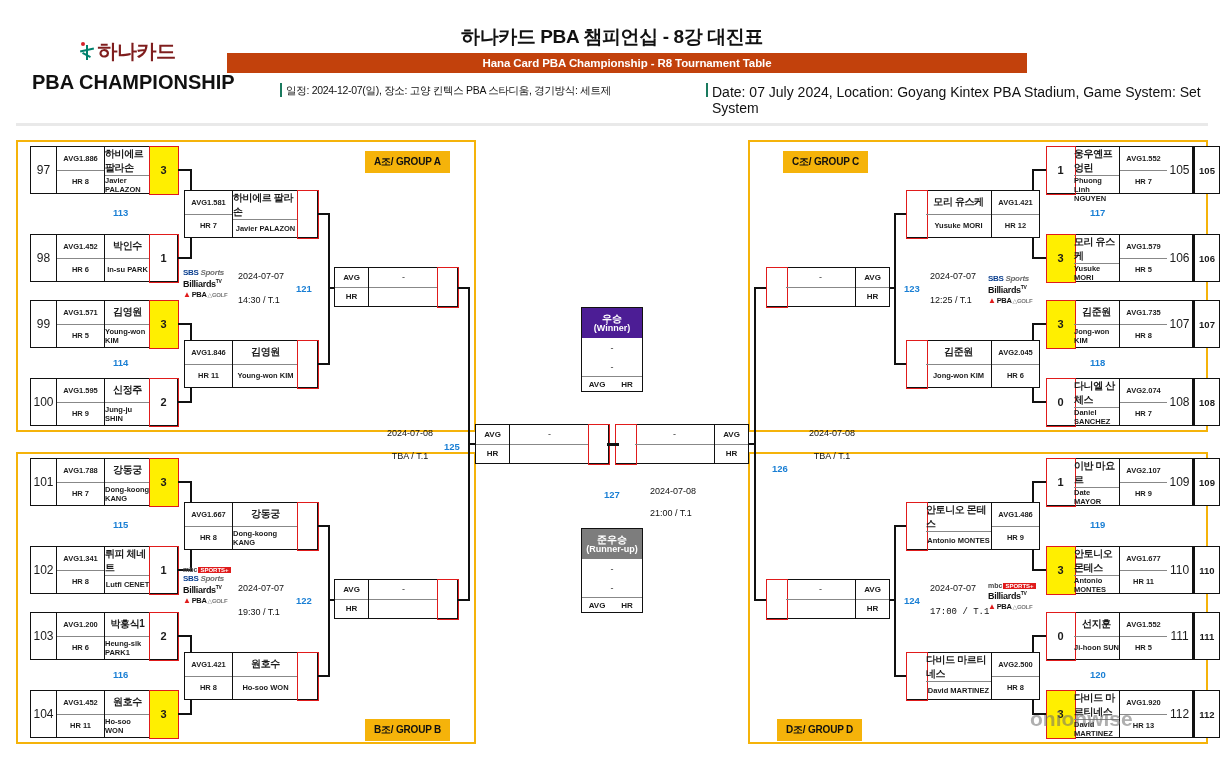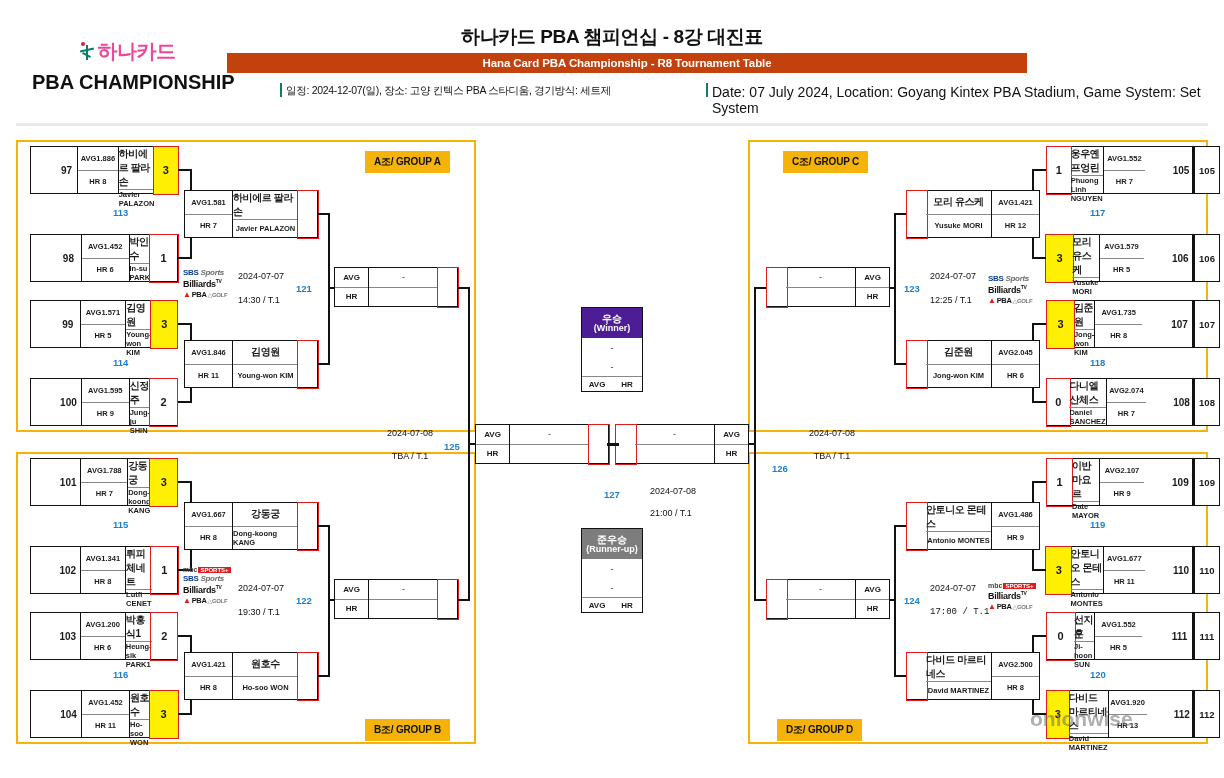--- a/index.html
+++ b/index.html
@@ -8,21 +8,21 @@
     width:1224px; height:778px;
     background:#ffffff;
     font-family:"Liberation Sans","DejaVu Sans",sans-serif;
     color:#1a1a1a;
     position:relative;
     overflow:hidden;
   }
   
   .header { position:absolute; left:0; top:0; width:1224px; height:128px; }
   .logo-wrap { position:absolute; left:32px; top:38px; width:190px; text-align:center; }
-  .logo-hana { font-size:20px; font-weight:bold; color:#ec4899; letter-spacing:-0.5px;
+  .logo-hana { font-size:20px; font-weight:bold; color:#7f1d1d; letter-spacing:-0.5px;
                display:flex; align-items:center; justify-content:center; gap:3px; }
   .hana-mark { display:inline-block; width:16px; height:20px; position:relative; }
   .hana-mark .dot { position:absolute; left:2px; top:0px; width:4px; height:4px;
                     border-radius:50%; background:#d6202a; }
   .hana-mark .stem { position:absolute; left:7px; top:3px; width:2px; height:15px;
                      background:#00816d; }
   .hana-mark .arm  { position:absolute; left:1px; top:7px; width:14px; height:2px;
                      background:#00816d; transform:rotate(-12deg); }
   .hana-mark .leg  { position:absolute; left:3px; top:12px; width:9px; height:2px;
                      background:#00816d; transform:rotate(28deg); }
@@ -63,21 +63,21 @@
   
   .card {
     position:absolute;
     border:1.5px solid #111;
     background:#fff;
     display:flex;
     height:48px;
     font-size:8.5px;
   }
   .c-seed { width:26px; display:flex; align-items:center; justify-content:center;
-            font-size:10px; font-weight:bold; border-right:1.5px solid #111;margin-left:25px; }
+            font-size:12px; font-weight:normal; border-right:1.5px solid #111; }
   .c-stats { width:48px; display:flex; flex-direction:column; border-right:1.5px solid #111; }
   .c-stats div { flex:1; display:flex; align-items:center; justify-content:center;
                  font-size:7.5px; font-weight:bold; color:#1a1a1a; }
   .c-stats div:first-child { border-bottom:1.5px solid #888; }
   .c-names { flex:1; display:flex; flex-direction:column; }
   .c-names div { flex:1; display:flex; align-items:center; justify-content:center; }
   .c-names .ko { font-size:10px; font-weight:bold; letter-spacing:-0.4px; border-bottom:1.5px solid #888;}
   .c-names .en { font-size:7.5px; font-weight:bold; }
   .c-score { width:30px; display:flex; align-items:center; justify-content:center;
              font-size:11px; font-weight:bold; border-left:1.5px solid #e01b1b;

